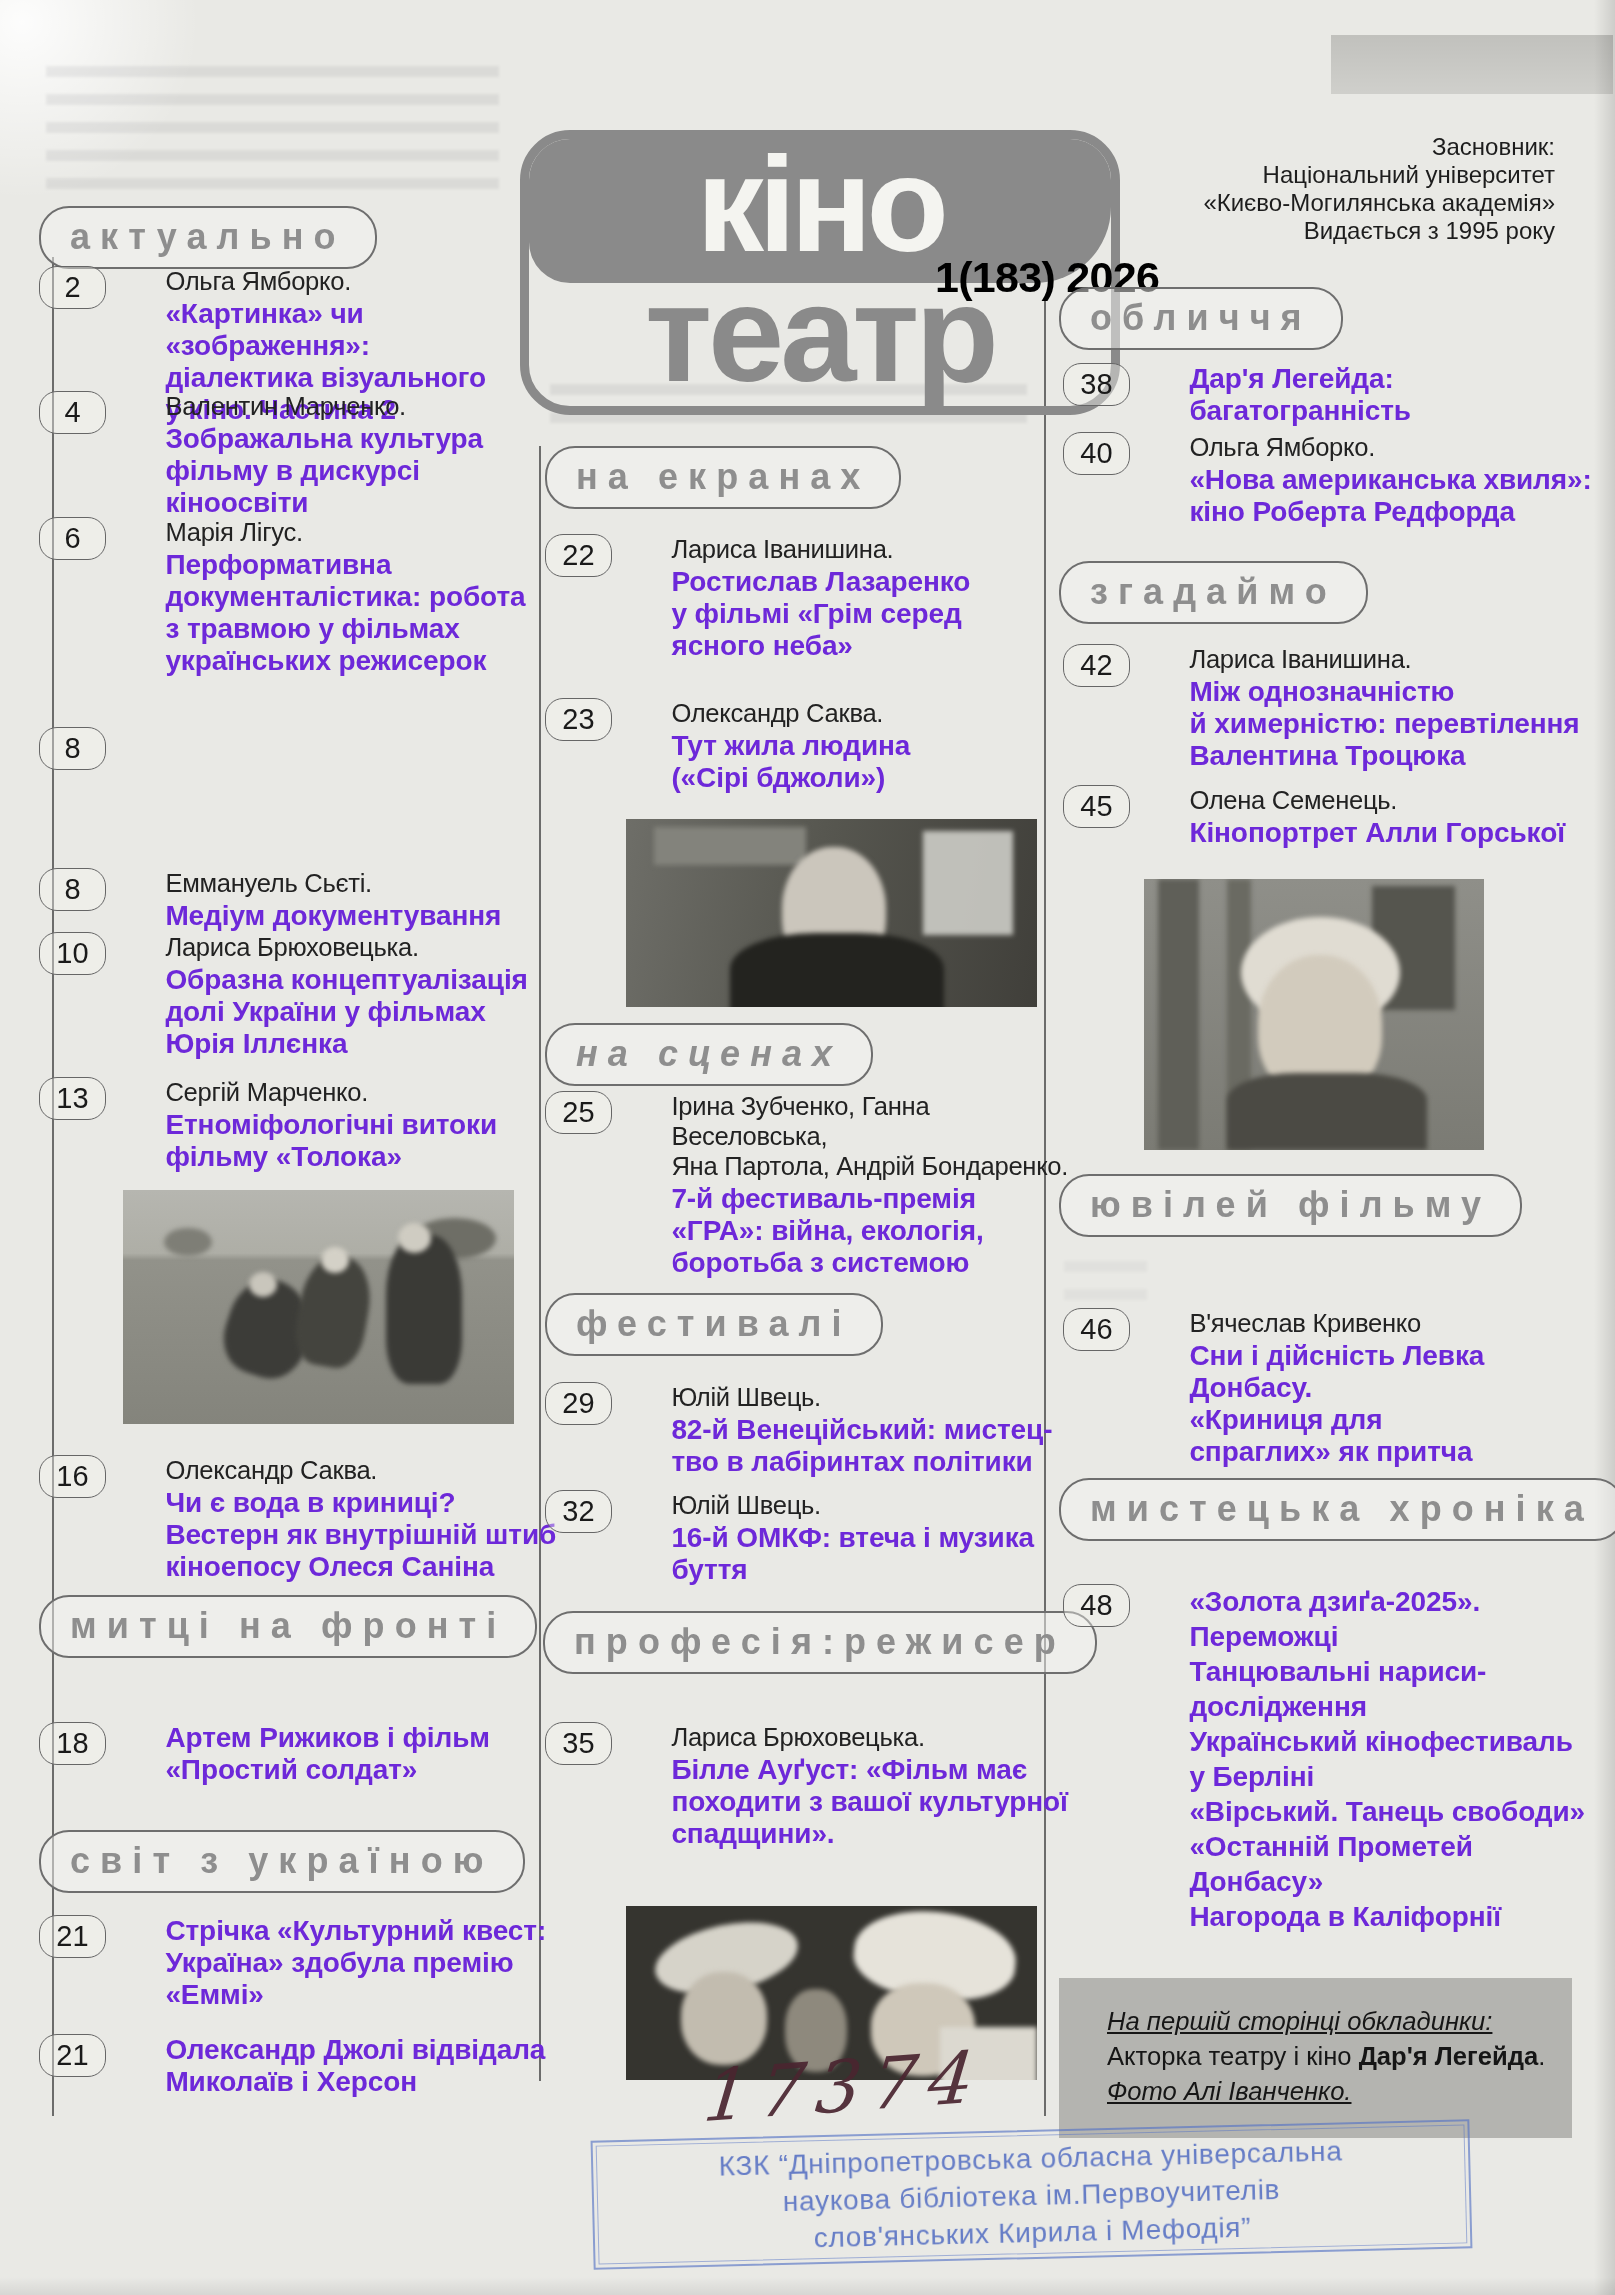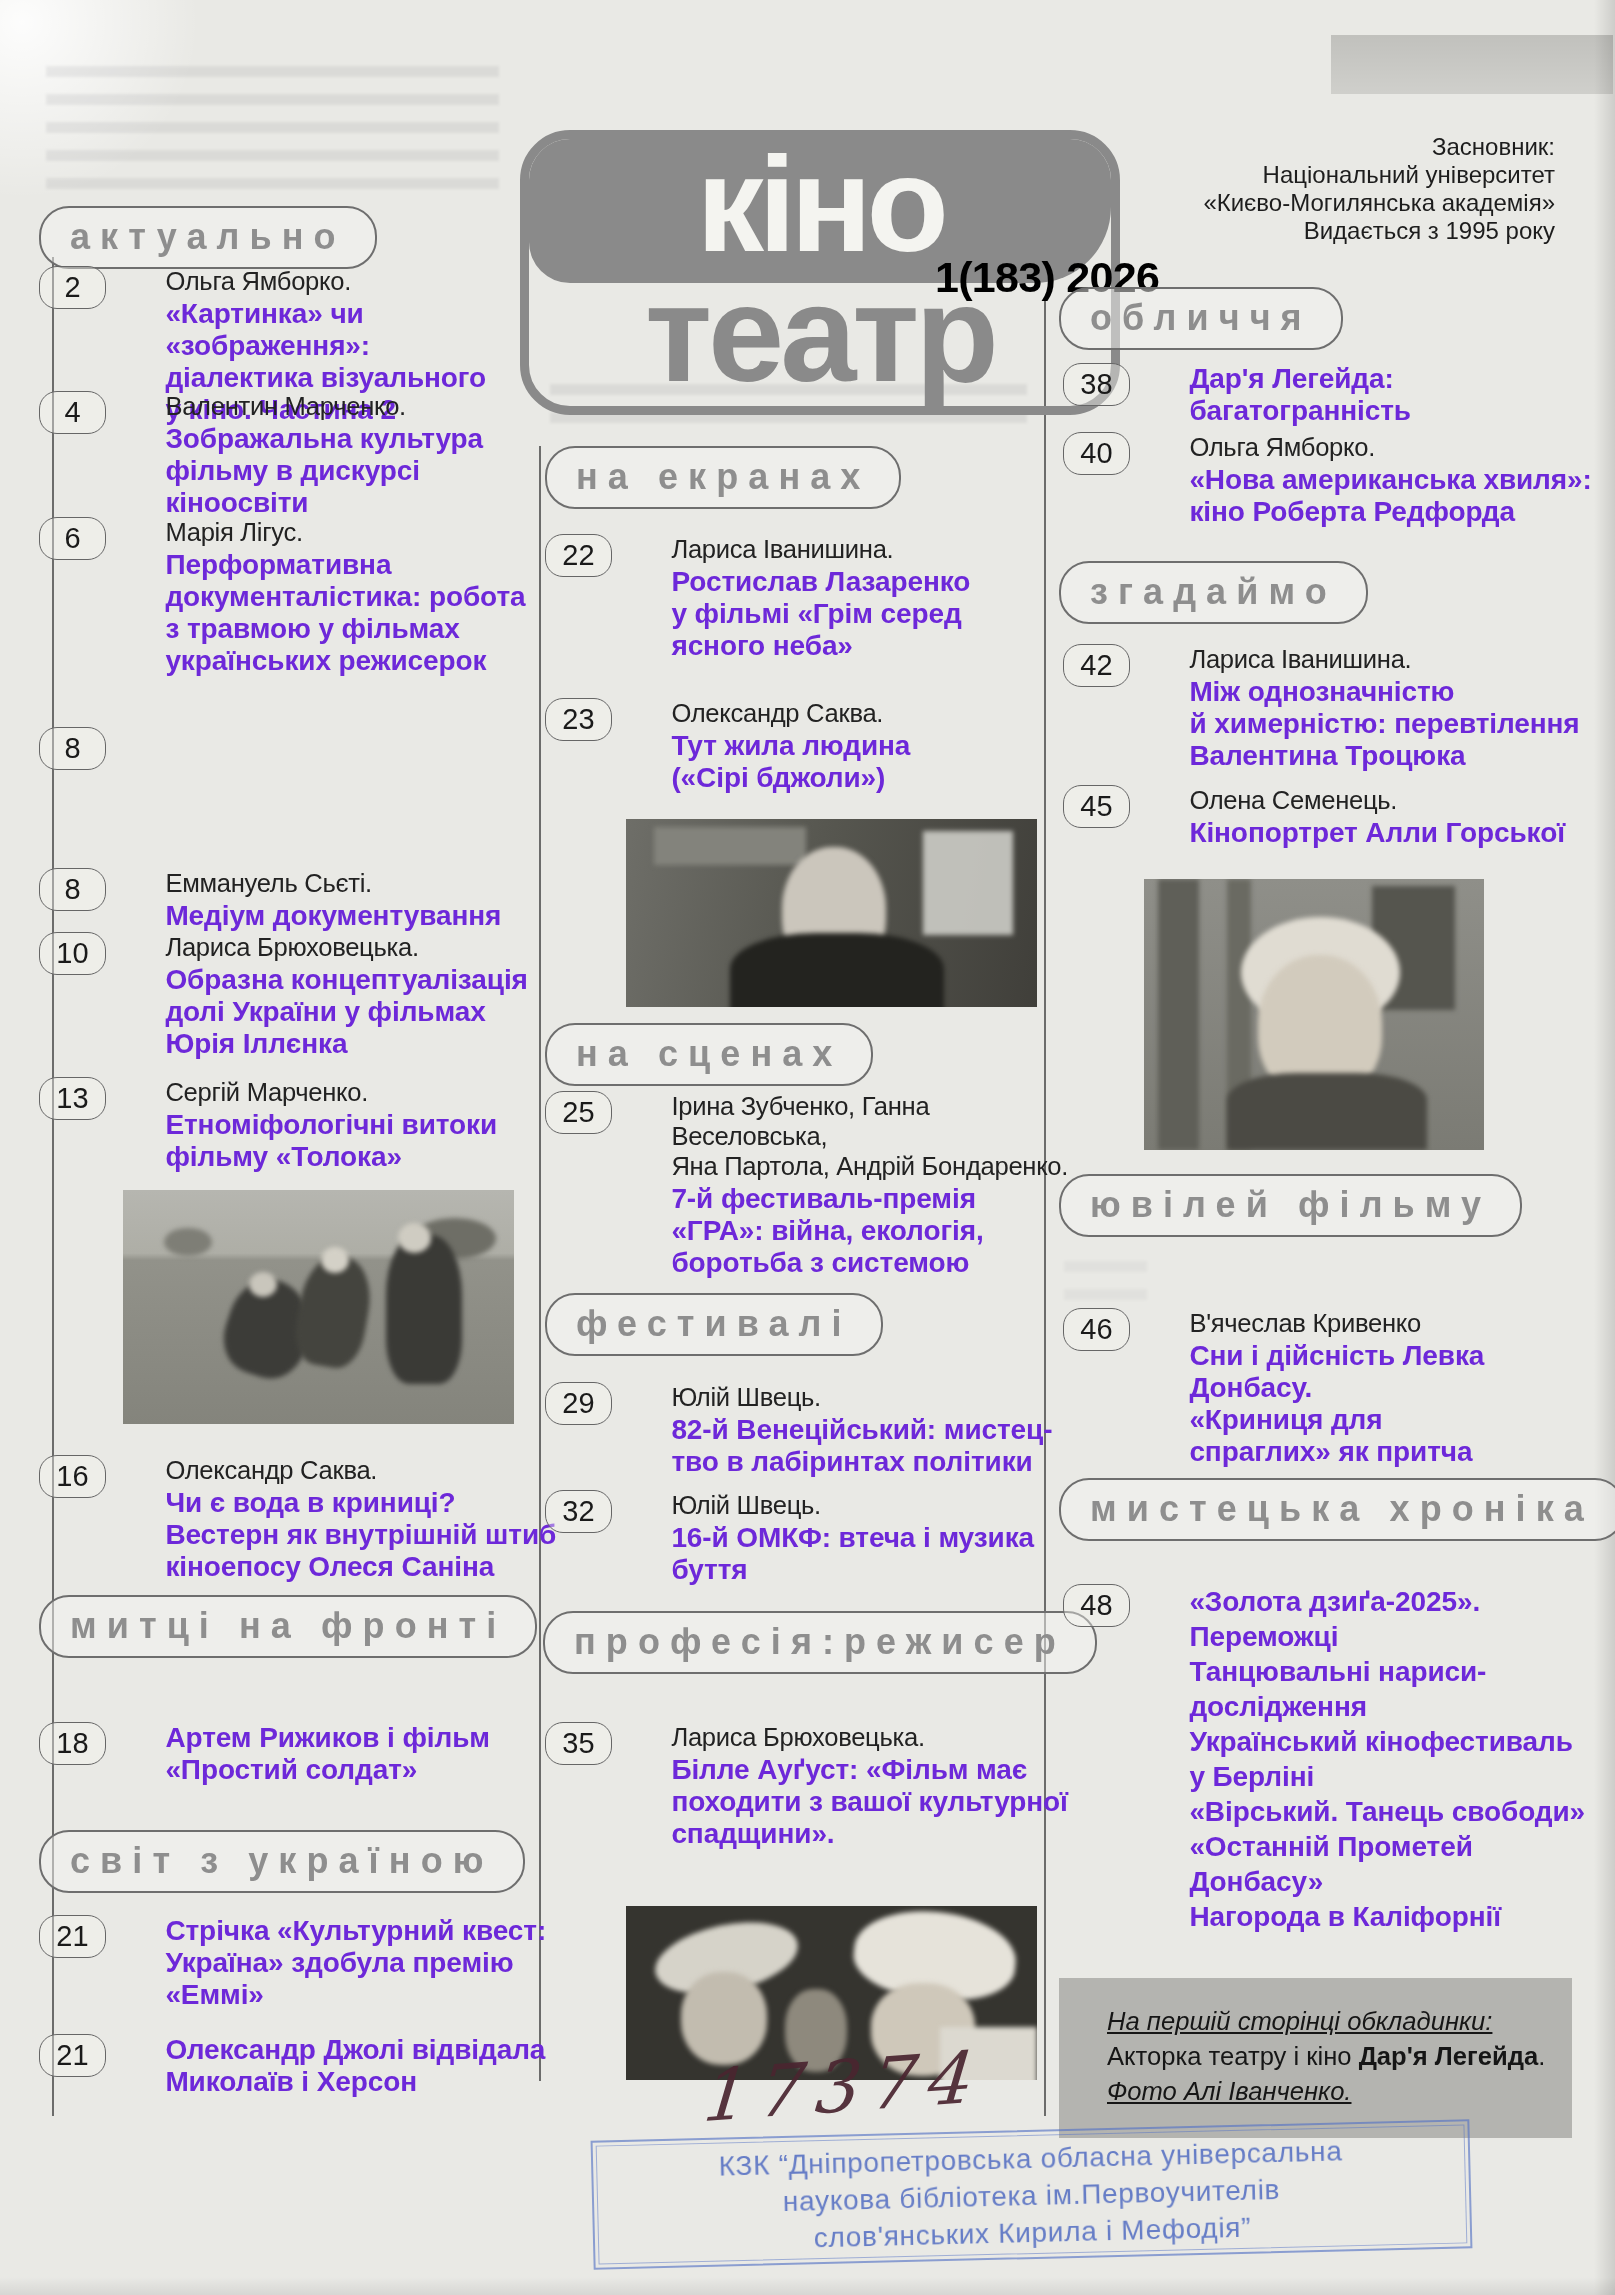--- a/index.html
+++ b/index.html
@@ -221,21 +221,21 @@
   </div>
 
   <div class="photo" style="left:626px;top:819px;width:411px;height:188px;
        background:linear-gradient(100deg,#6e6e68 0%,#575750 45%,#403f3a 100%);">
     <div class="blob" style="left:297px;top:12.4px;width:90px;height:104px;background:#d5d5cf;opacity:.85;"></div>
     <div class="blob" style="left:28px;top:8.3px;width:152px;height:38px;background:#83837c;"></div>
     <div class="blob" style="left:156px;top:28px;width:104px;height:128px;background:#cbc6bc;border-radius:48% 48% 44% 44%;"></div>
     <div class="blob" style="left:104px;top:114px;width:214px;height:90px;background:#23231f;border-radius:40% 40% 0 0;"></div>
   </div>
 
-  <div class="pill" style="left:545px;top:1023px;">на сценах</div>
+  <div class="pill" style="left:545px;top:1023px;font-style:italic;">на сценах</div>
 
   <div class="item w-mid" style="left:545px;top:1091px;">
     <div class="badge">25</div>
     <div class="itext">
         <div class="author">Ірина Зубченко, Ганна Веселовська,
 Яна Партола, Андрій Бондаренко.</div>
       <div class="title">7-й фестиваль-премія
 «ГРА»: війна, екологія,
 боротьба з системою</div>
       </div>

